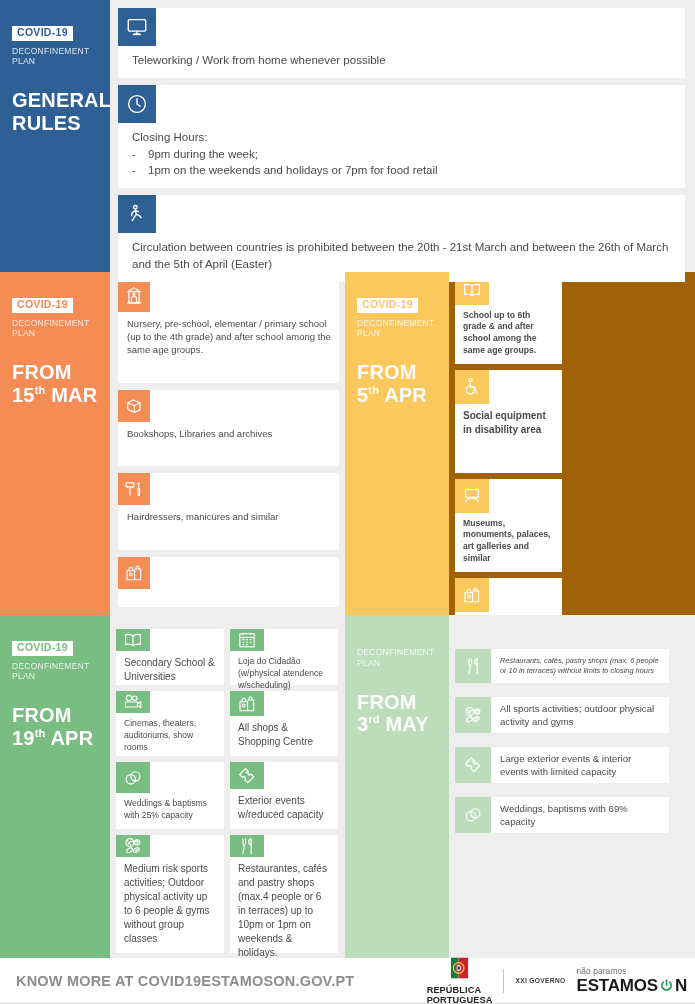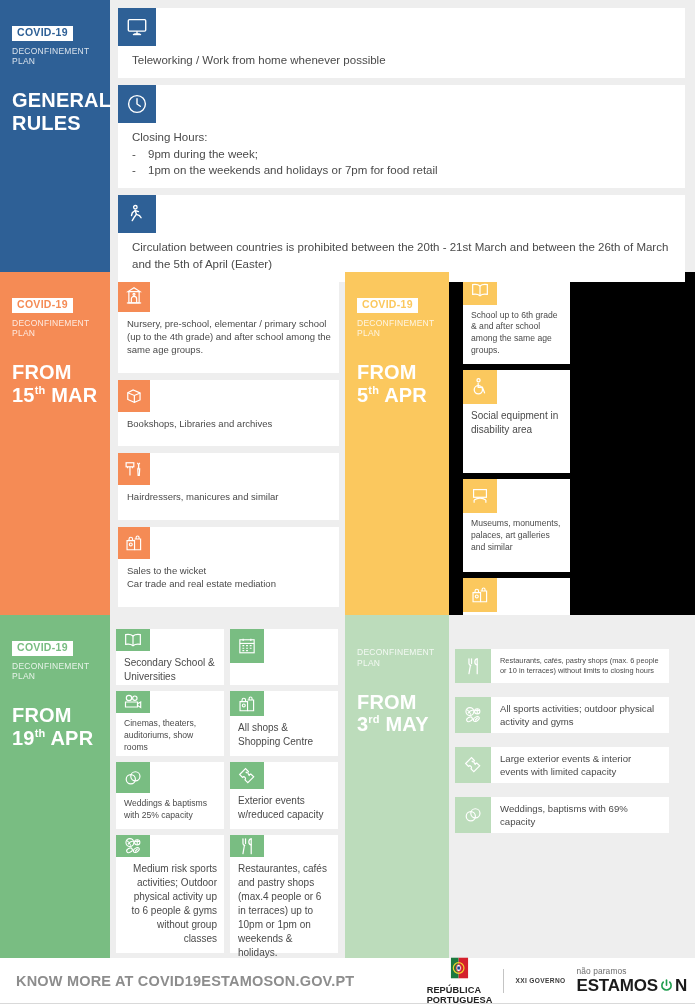--- a/index.html
+++ b/index.html
@@ -240,39 +240,37 @@
           <div class="s-card">
             <div class="s-icon" style="background:#f58b55;">
               <svg width="22" height="22" viewBox="0 0 24 24" fill="none" stroke="#ffffff" stroke-width="1.25">
                 <path d="M4.4 9.4h8.2v10H4.4z"></path>
                 <path d="M6.6 9.4V7.6a1.9 1.9 0 0 1 3.8 0v1.8"></path>
                 <path d="M12.6 7.6h6.6v11.8h-6.6"></path>
                 <path d="M14.3 7.6V6a1.6 1.6 0 0 1 3.2 0v1.6"></path>
                 <circle cx="8.5" cy="13.6" r="1.6"></circle>
               </svg>
             </div>
-            <div class="s-text" style="white-space:pre-line;">Sales to the wicket
-Car trade and real estate mediation</div>
           </div>
 
         </div>
       </div>
     </div>
 
     <div class="band" style="width:350px; height:343px;">
       <div class="sidebar yellow-side" style="background:#fbc85e;">
         <span class="covid-badge" style="color:#fbc85e;">COVID-19</span>
         <div class="plan-line">DECONFINEMENT</div>
         <div class="plan-line">PLAN</div>
         <div class="from-block">
           <div>FROM</div>
           <div><span>5</span><sup>th</sup> <span>APR</span></div>
         </div>
       </div>
-      <div class="pane" style="padding:4px 26px 8px 14px; background:#000000;">
+      <div class="pane" style="padding:4px 26px 8px 6px; background:#a16207;font-weight:bold;">
         <div class="grid2" style="gap:0 6px;">
 
           <div class="g-col" style="width:107px;">
             <div class="g-card" style="height:88px;">
               <div class="g-icon" style="background:#fbc85e;">
                 <svg width="22" height="22" viewBox="0 0 24 24" fill="none" stroke="#ffffff" stroke-width="1.3">
                   <path d="M12 7.6C10.2 6 7.3 5.6 4 6.1v10.6c3.3-.5 6.2-.1 8 1.5 1.8-1.6 4.7-2 8-1.5V6.1c-3.3-.5-6.2-.1-8 1.5z"></path>
                   <path d="M12 7.6v10.6"></path>
                 </svg>
               </div>
@@ -405,21 +403,21 @@
             <div class="g-card" style="height:67px;">
               <div class="g-icon" style="background:#79bd82;">
                 <svg width="22" height="22" viewBox="0 0 24 24" fill="none" stroke="#ffffff" stroke-width="1.3">
                   <circle cx="9.6" cy="13.4" r="5"></circle>
                   <circle cx="14.6" cy="10.2" r="5"></circle>
                 </svg>
               </div>
               <div class="g-text">Weddings &amp; baptisms with 25% capacity</div>
             </div>
 
-            <div class="g-card" style="height:118px;text-align:right;">
+            <div class="g-card" style="height:118px;">
               <div class="g-icon" style="background:#79bd82;">
                 <svg width="22" height="22" viewBox="0 0 24 24" fill="none" stroke="#ffffff" stroke-width="1.2">
                   <circle cx="8.6" cy="8.2" r="4.3"></circle>
                   <path d="M5.1 5.9c2 1.3 3.6 3.3 4.5 5.7M12.2 6.6c-2.3.3-4.4 1.6-5.8 3.6"></path>
                   <circle cx="16.6" cy="8" r="2.9"></circle>
                   <path d="M13.9 7.1h5.4M16.6 5.1v5.8"></path>
                   <ellipse cx="8.2" cy="16.7" rx="3.3" ry="2.2" transform="rotate(-28 8.2 16.7)"></ellipse>
                   <ellipse cx="15.6" cy="16.4" rx="3.5" ry="2.1" transform="rotate(-32 15.6 16.4)"></ellipse>
                   <path d="M14.1 18 17.1 14.8"></path>
                 </svg>
@@ -431,20 +429,21 @@
           <div class="g-col" style="width:108px;">
             <div class="g-card" style="height:56px;">
               <div class="g-icon" style="background:#79bd82;">
                 <svg width="22" height="22" viewBox="0 0 24 24" fill="none" stroke="#ffffff" stroke-width="1.25">
                   <rect x="4.2" y="5.2" width="15.6" height="14.2"></rect>
                   <path d="M4.2 9.2h15.6"></path>
                   <path d="M7.8 4v2.6M16.2 4v2.6"></path>
                   <path d="M7 11.6h2M11 11.6h2M15 11.6h2M7 14.4h2M11 14.4h2M15 14.4h2M7 17h2M11 17h2"></path>
                 </svg>
               </div>
+              <div class="g-text">Loja do Cidadão (w/physical atendence w/scheduling)</div>
             </div>
 
             <div class="g-card" style="height:65px;">
               <div class="g-icon" style="background:#79bd82;">
                 <svg width="22" height="22" viewBox="0 0 24 24" fill="none" stroke="#ffffff" stroke-width="1.25">
                   <path d="M4.4 9.4h8.2v10H4.4z"></path>
                   <path d="M6.6 9.4V7.6a1.9 1.9 0 0 1 3.8 0v1.8"></path>
                   <path d="M12.6 7.6h6.6v11.8h-6.6"></path>
                   <path d="M14.3 7.6V6a1.6 1.6 0 0 1 3.2 0v1.6"></path>
                   <circle cx="8.5" cy="13.6" r="1.6"></circle>
@@ -486,21 +485,21 @@
         <div class="plan-line">DECONFINEMENT</div>
         <div class="plan-line">PLAN</div>
         <div class="from-block">
           <div>FROM</div>
           <div><span>3</span><sup>rd</sup> <span>MAY</span></div>
         </div>
       </div>
       <div class="pane" style="padding:0 26px 8px 6px;">
         <div class="hstack">
 
-          <div class="h-card" style="height:30px;">
+          <div class="h-card" style="height:30px;font-style:italic;">
             <div class="h-icon" style="background:#bcdcbb;">
               <svg width="22" height="22" viewBox="0 0 24 24" fill="none" stroke="#ffffff" stroke-width="1.35" stroke-linecap="round">
                 <path d="M7.6 4.2v5.1c0 1.1.9 1.9 2 1.9"></path>
                 <path d="M10.4 4.2v5.1"></path>
                 <path d="M16.6 4.2c-1.5 0-2.6 1.6-2.6 3.5s1.1 3 2.6 3"></path>
                 <path d="M16.6 4.2v16.2"></path>
                 <path d="M9.2 11.2 7.6 20.4"></path>
               </svg>
             </div>
             <div class="h-text small">Restaurants, cafés, pastry shops (max. 6 people or 10 in terraces) without limits to closing hours</div>

